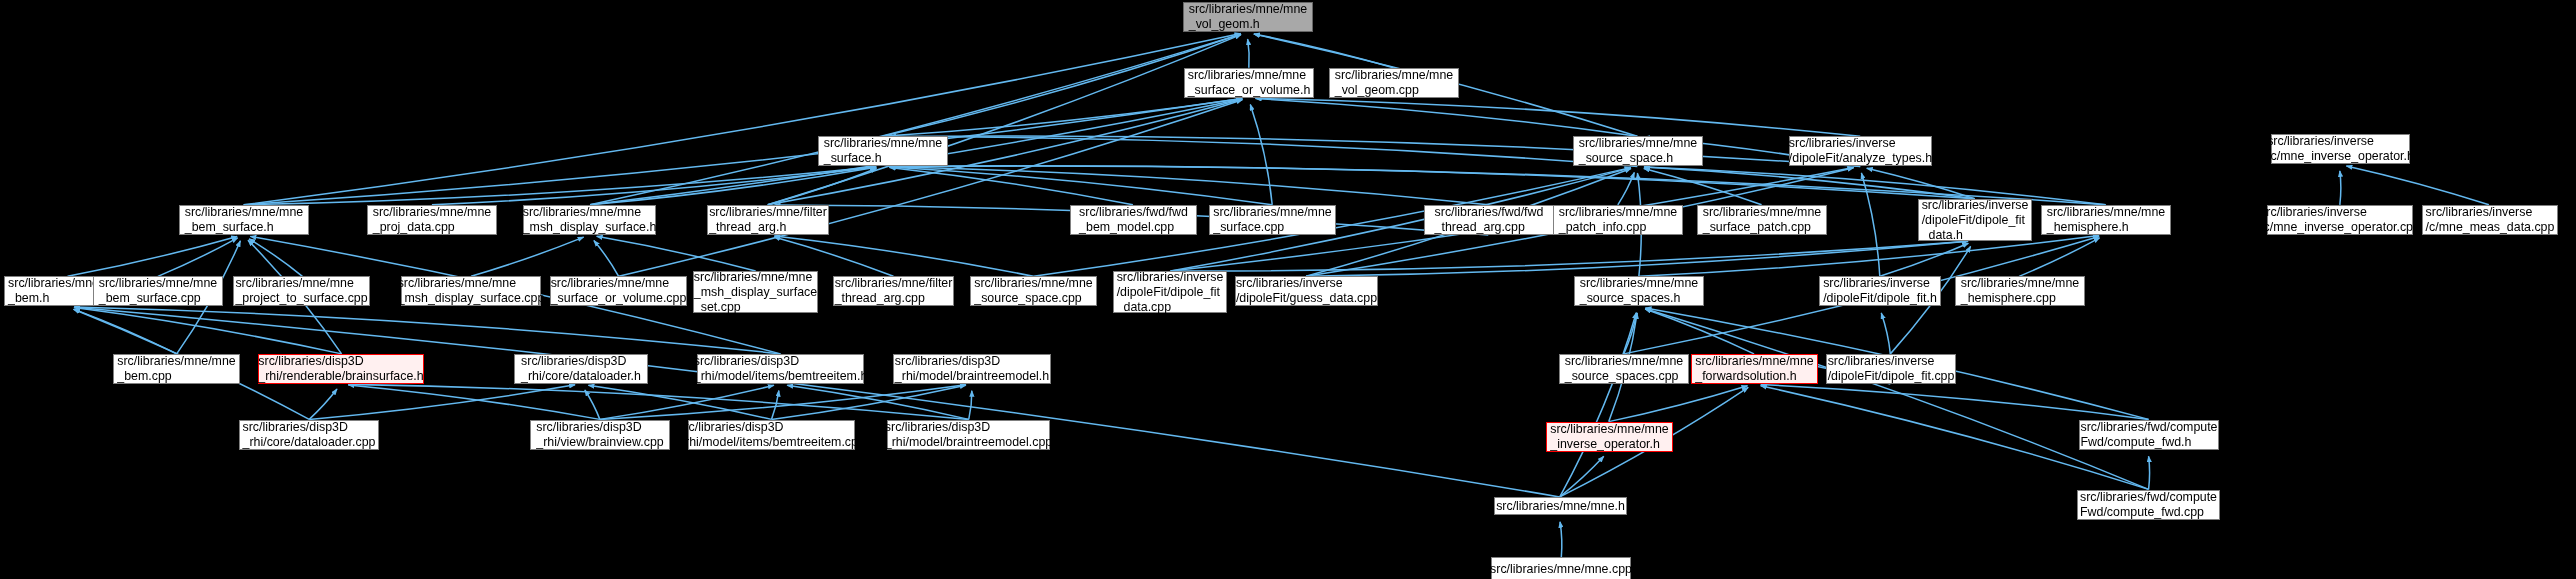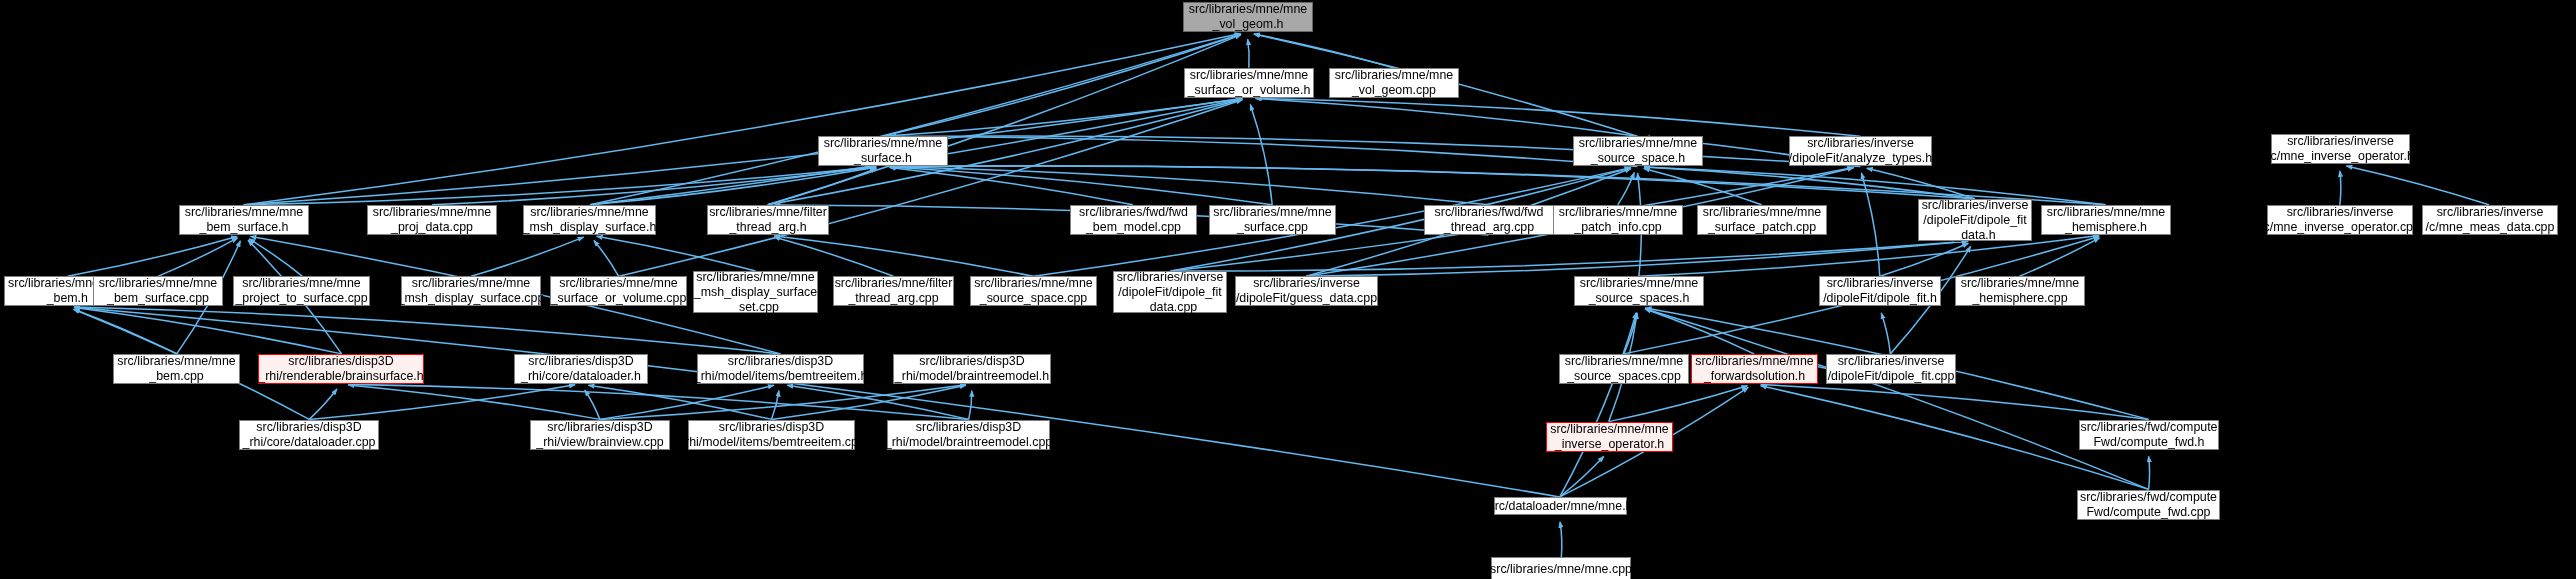--- a/index.html
+++ b/index.html
@@ -1,20 +1,20 @@
 <!DOCTYPE html>
 <html style="font-size:12px"><head>
 <meta charset="utf-8">
 <style>
   html,body{margin:0;padding:0;background:#000;}
   #stage{position:relative;width:2576px;height:579px;background:#000;
          font-family:"Liberation Sans","DejaVu Sans",sans-serif;overflow:hidden;}
   svg#edges{position:absolute;left:0;top:0;width:2576px;height:579px;}
   .node{position:absolute;box-sizing:border-box;display:flex;align-items:center;
-        justify-content:center;text-align:center;border:0.8px solid #808080;
+        justify-content:center;text-align:left;border:0.8px solid #808080;
         background:#ffffff;color:#000000;font-size:12.4px;line-height:15px;
         padding:2px 3px;white-space:pre-line;}
   .node.root{background:#a8a8a8;border-color:#666;}
   .node.red{background:#fff0f0;border:1.5px solid #ff0000;}
 </style>
 </head>
 <body>
 
 <div id="stage">
   <svg id="edges" viewBox="0 0 3420 769" width="2576" height="579">
@@ -209,19 +209,19 @@
       <div class="node" style="left: 530px; top: 420px; width: 140px; height: 30px;">src/libraries/disp3D
 _rhi/view/brainview.cpp</div>
       <div class="node" style="left: 688px; top: 420px; width: 167px; height: 30px;">src/libraries/disp3D
 _rhi/model/items/bemtreeitem.cpp</div>
       <div class="node" style="left: 887px; top: 420px; width: 163px; height: 30px;">src/libraries/disp3D
 _rhi/model/braintreemodel.cpp</div>
       <div class="node red" style="left: 1546px; top: 422px; width: 127px; height: 30px;">src/libraries/mne/mne
 _inverse_operator.h</div>
       <div class="node" style="left: 2079px; top: 420px; width: 140px; height: 30px;">src/libraries/fwd/compute
 Fwd/compute_fwd.h</div>
-      <div class="node" style="left: 1494px; top: 497px; width: 133px; height: 18px;">src/dataloader/mne/mne.h</div>
+      <div class="node" style="left: 1494px; top: 497px; width: 133px; height: 18px;">src/libraries/mne/mne.h</div>
       <div class="node" style="left: 2077px; top: 490px; width: 143px; height: 30px;">src/libraries/fwd/compute
 Fwd/compute_fwd.cpp</div>
       <div class="node" style="left: 1491px; top: 557px; width: 140px; height: 24px;">src/libraries/mne/mne.cpp</div>
     </div>
 </div>
 
 
 </body></html>

